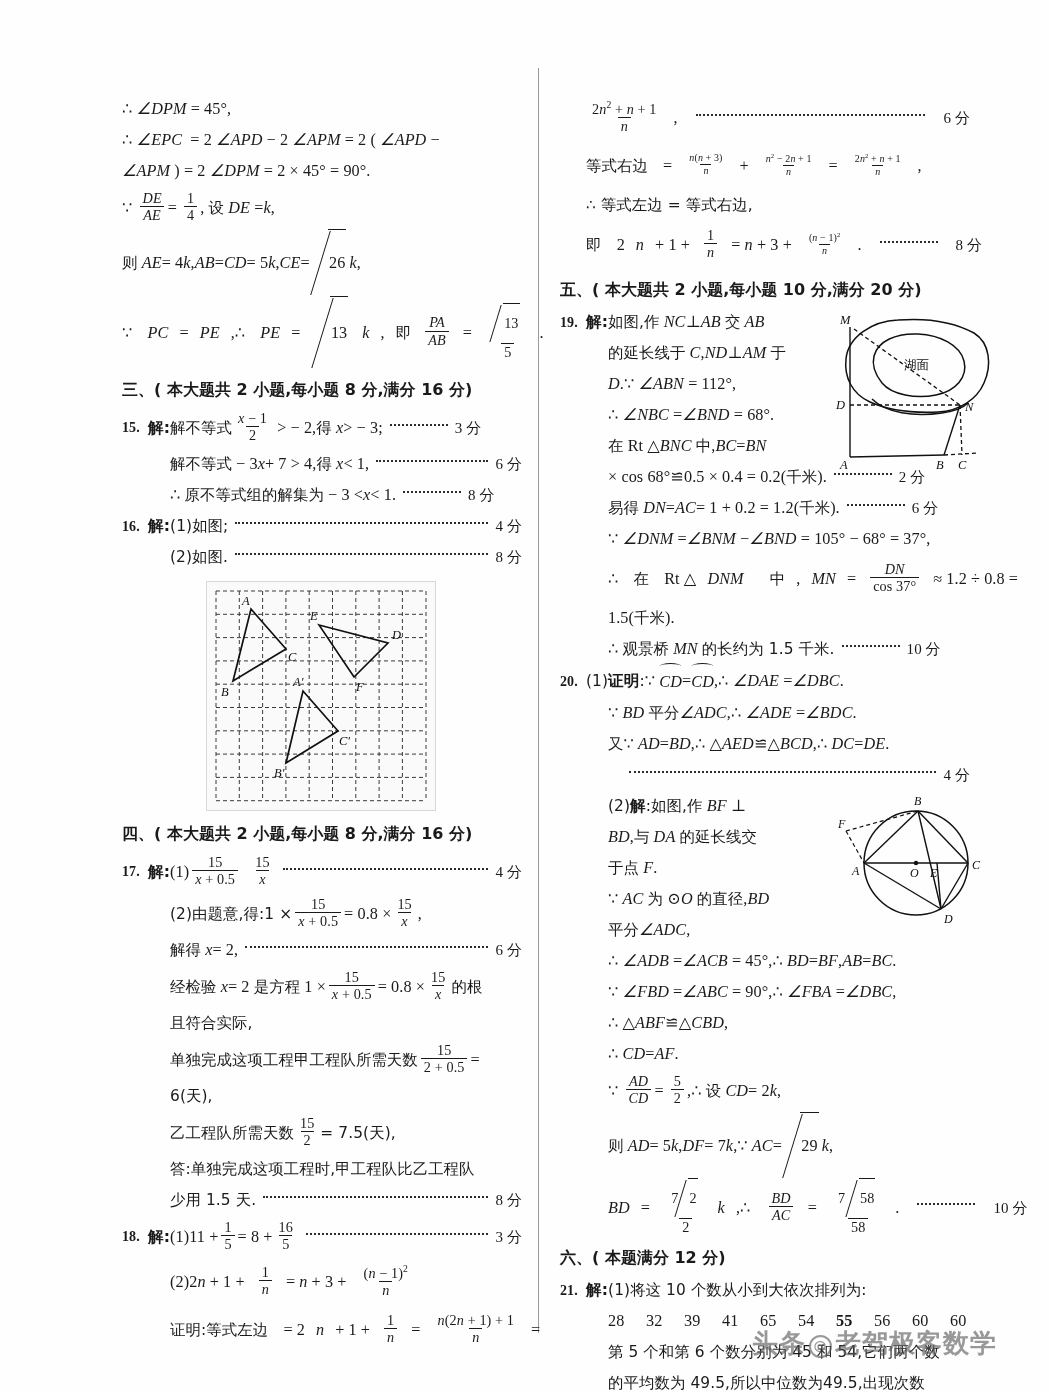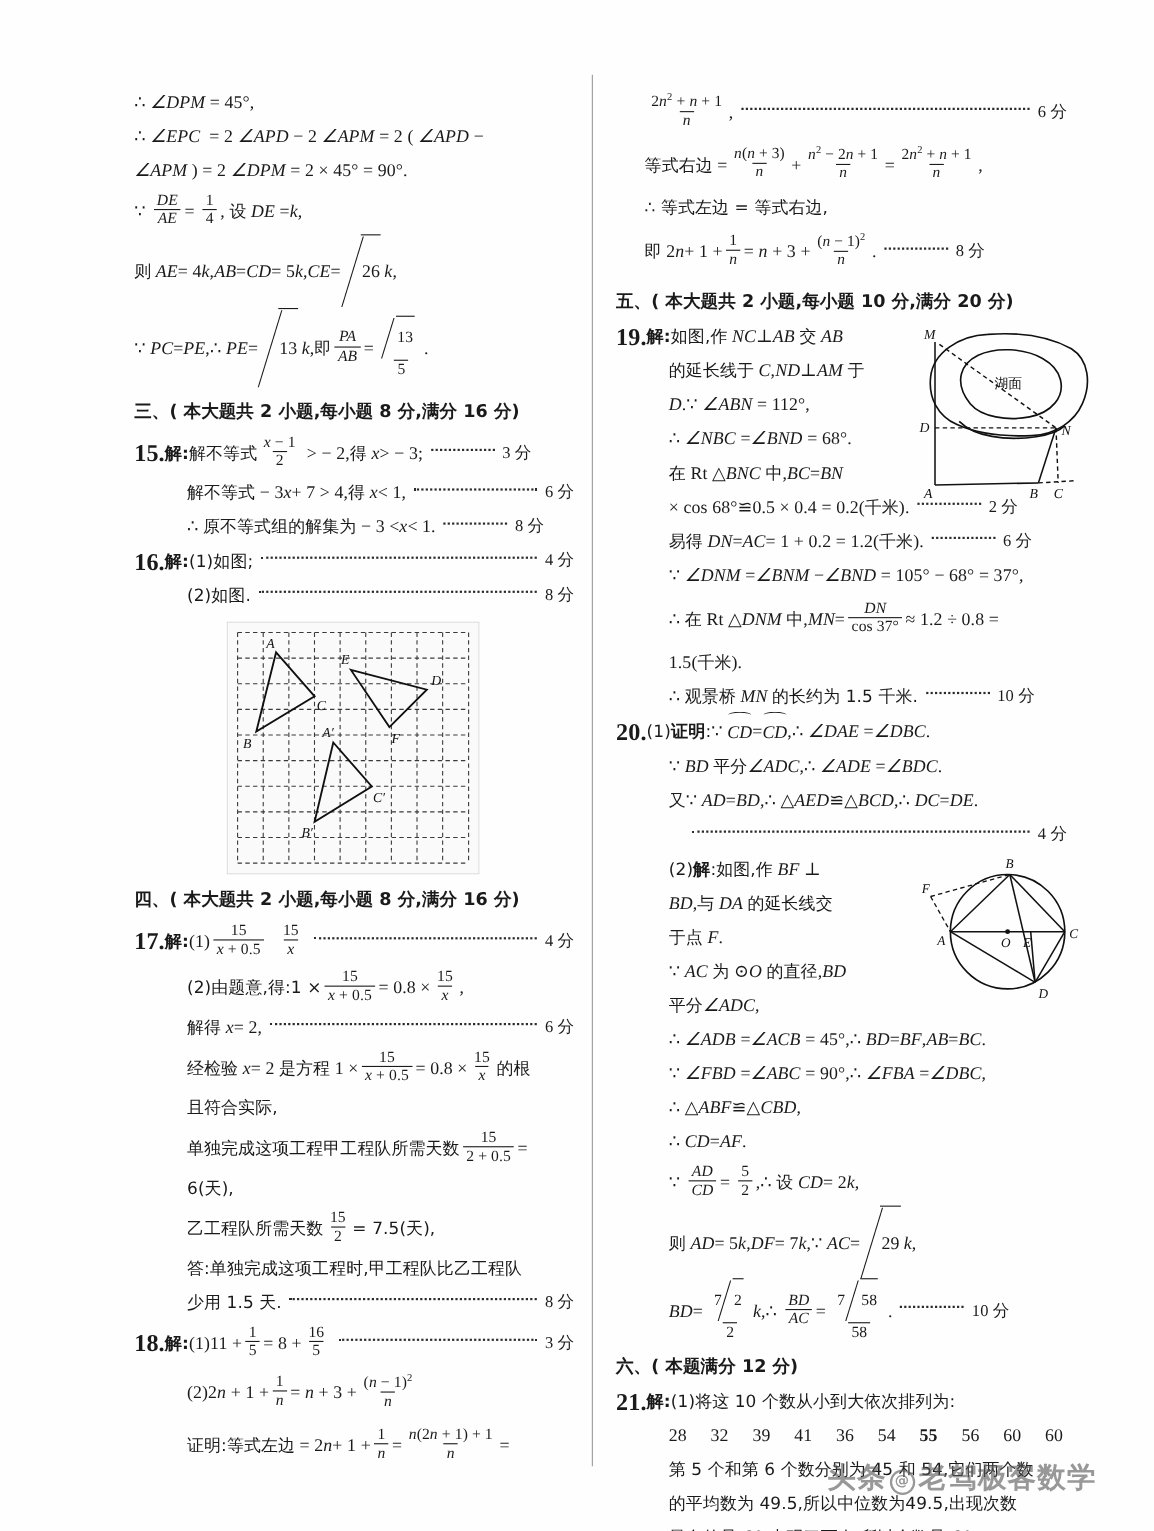--- a/index.html
+++ b/index.html
@@ -6,70 +6,70 @@
   body{
     width:1049px;height:1392px;
     font-family:"Liberation Serif","DejaVu Serif",serif;
     color:#1a1a1a;
     position:relative;
     overflow:hidden;
   }
   .page{position:absolute;inset:0;background:#fefefe;}
 
   
-  .col{position:absolute;top:78px;width:400px;}
+  .col{position:absolute;top:94px;width:400px;}
   .col-left{left:122px;}
   .col-right{left:560px;width:410px;}
   .divider{position:absolute;left:538px;top:68px;width:1px;height:1265px;background:#9a9a9a;}
 
   
   .ln{
     font-size:16.2px;
     line-height:31px;
     min-height:31px;
     white-space:nowrap;
     display:flex;align-items:center;
     letter-spacing:.1px;
   }
   .ind1{padding-left:26px;}
   .ind2{padding-left:48px;}
   .ind3{padding-left:62px;}
   .tall{line-height:42px;min-height:42px;}
-  .taller{line-height:48px;min-height:48px;}
+  .taller{line-height:48px;min-height:48px;gap:11px;}
 
   i,.it{font-style:italic;font-family:"Liberation Serif",serif;}
   .cn{font-family:"DejaVu Sans","Liberation Sans",sans-serif;font-style:normal;font-size:15.4px;}
   .bcn{font-family:"DejaVu Sans","Liberation Sans",sans-serif;font-weight:bold;font-style:normal;font-size:15.6px;}
 
   .sec-head{
     font-family:"DejaVu Sans","Liberation Sans",sans-serif;
     font-weight:bold;font-size:16px;line-height:34px;min-height:34px;
     display:flex;align-items:center;letter-spacing:0;
     margin-top:4px;
   }
   .qnum{
     font-weight:bold;font-style:normal;
     font-family:"Liberation Serif",serif;
-    font-size:22px;
+    font-size:14px;
     display:inline-block;min-width:26px;
   }
 
   
   .leader{flex:1;border-bottom:2.4px dotted #2b2b2b;margin:0 7px 7px 7px;min-width:28px;}
   .leader.short{flex:0 0 auto;width:58px;}
   .mark{white-space:nowrap;font-size:15px;}
 
   
   .frac{
     display:inline-flex;flex-direction:column;align-items:center;
     vertical-align:middle;margin:0 3px;position:relative;top:-1px;
   }
   .frac .nu{font-size:14.2px;line-height:1.08;padding:0 3px;}
   .frac .de{font-size:14.2px;line-height:1.15;padding:0 3px;border-top:1.3px solid #1a1a1a;}
-  .frac.sm .nu,.frac.sm .de{font-size:14px;}
+  .frac.sm .nu,.frac.sm .de{font-size:10px;}
 
   
   .rad{display:inline-block;position:relative;padding:0 2px 0 9px;margin:0 1px;}
   .rad:before{content:"";position:absolute;left:1px;top:2px;bottom:1px;width:7px;
     border-left:1.3px solid #1a1a1a;transform:skewX(-17deg);}
   .rad .bar{border-top:1.3px solid #1a1a1a;display:inline-block;padding:12px 1px;}
 
   sup{font-size:.68em;vertical-align:super;}
   .arc{display:inline-block;position:relative;padding-top:2px;}
   .arc:before{content:"";position:absolute;left:1px;right:1px;top:-2px;height:5px;
@@ -578,21 +578,21 @@
     <div class="ln">
       <span class="qnum">21.</span>
       <span class="bcn">解:</span>
       <span class="cn">(1)将这 10 个数从小到大依次排列为:</span>
     </div>
     <div class="ln ind2" id="q21-data">
         <span style="display:inline-block;min-width:38px;">28</span>
         <span style="display:inline-block;min-width:38px;">32</span>
         <span style="display:inline-block;min-width:38px;">39</span>
         <span style="display:inline-block;min-width:38px;">41</span>
-        <span style="display:inline-block;min-width:38px;">36</span>
+        <span style="display:inline-block;min-width:38px;">65</span>
         <span style="display:inline-block;min-width:38px;">54</span>
         <span style="display:inline-block;min-width:38px;font-weight:bold;">55</span>
         <span style="display:inline-block;min-width:38px;">56</span>
         <span style="display:inline-block;min-width:38px;">60</span>
         <span style="display:inline-block;min-width:38px;">60</span>
       </div>
     <div class="ln ind2">
       <span class="cn">第 5 个和第 6 个数分别为 45 和 54,它们两个数</span>
     </div>
     <div class="ln ind2">

